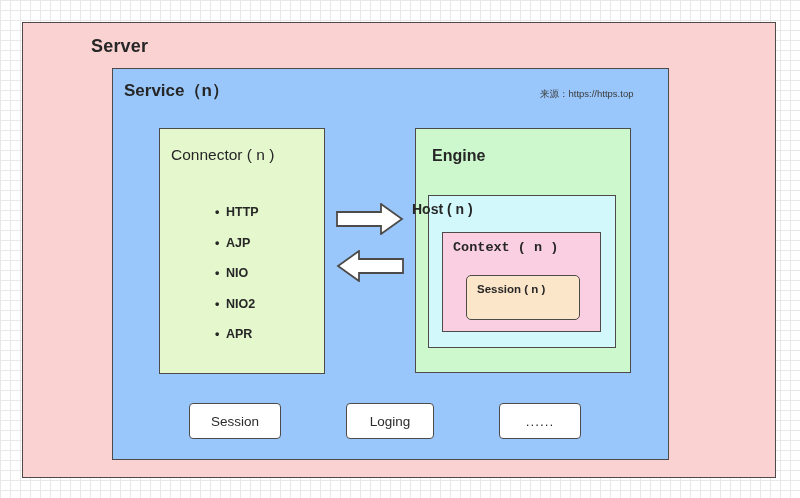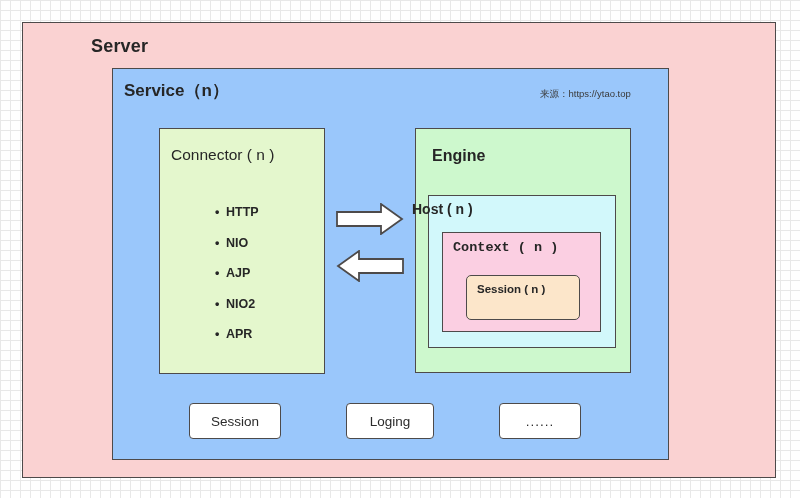--- a/index.html
+++ b/index.html
@@ -182,33 +182,33 @@
 </head>
 <body>
 
 <div id="canvas">
 
   <div class="box" id="server-box"></div>
   <div id="server-title">Server</div>
 
   <div class="box" id="service-box"></div>
   <div id="service-title">Service（n）</div>
-  <div id="watermark">来源：https://ytao.top</div>
+  <div id="watermark">来源：https://https.top</div>
 
   <div class="box" id="connector-box"></div>
   <div id="connector-title">Connector ( n )</div>
   <ul id="connector-list">
     <li>
       <span class="dot">•</span><span>HTTP</span>
     </li>
     <li>
+      <span class="dot">•</span><span>AJP</span>
+    </li>
+    <li>
       <span class="dot">•</span><span>NIO</span>
-    </li>
-    <li>
-      <span class="dot">•</span><span>AJP</span>
     </li>
     <li>
       <span class="dot">•</span><span>NIO2</span>
     </li>
     <li>
       <span class="dot">•</span><span>APR</span>
     </li>
   </ul>
 
   <svg class="arrow-svg" id="arrow-right-wrap" width="68" height="32" viewBox="0 0 68 32">

